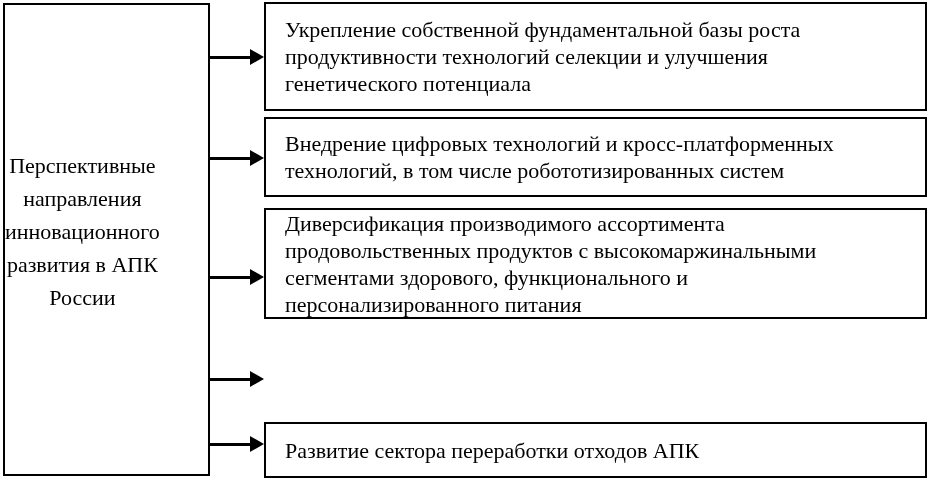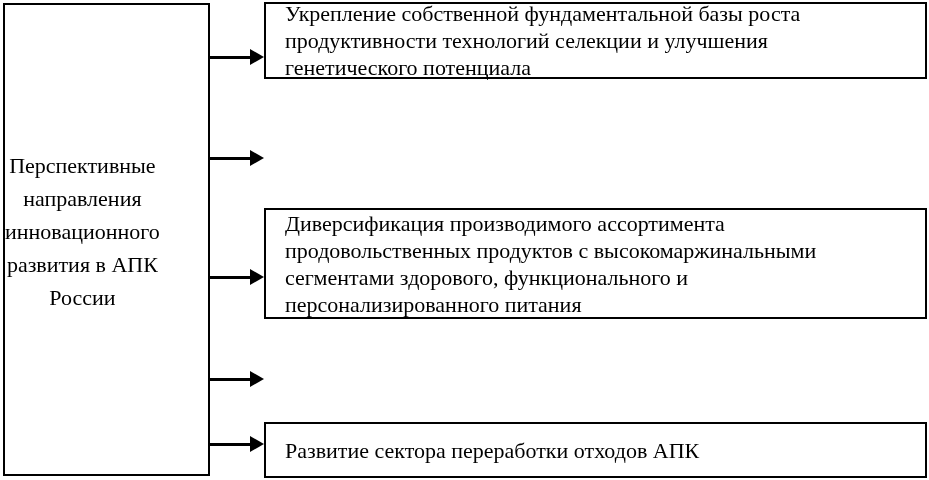--- a/index.html
+++ b/index.html
@@ -43,21 +43,21 @@
   .branch {
     left: 264px;
     width: 663px;
   }
   .branch-text {
     font-size: 22px;
     line-height: 27px;
     padding-left: 19px;
     padding-right: 20px;
   }
-  .b1 { top: 2px;   height: 77px; }
+  .b1 { top: 2px;   height: 109px; }
   .b2 { top: 117px; height: 80px;  }
   .b3 { top: 208px; height: 111px; }
   .b4 { top: 357px; height: 54px;  }
   .b5 { top: 422px; height: 56px;  }
 
   .arrow {
     position: absolute;
     left: 210px;
     width: 54px;
     height: 16px;
@@ -113,20 +113,23 @@
   </div>
   <div class="arrow a5">
     <div class="arrow-shaft"></div>
     <div class="arrow-head"></div>
   </div>
 
   <div class="node branch b1">
     <div class="branch-text">Укрепление собственной фундаментальной базы роста<br>продуктивности технологий селекции и улучшения<br>генетического потенциала</div>
   </div>
 
+  <div class="node branch b2">
+    <div class="branch-text">Внедрение цифровых технологий и кросс-платформенных<br>технологий, в том числе робототизированных систем</div>
+  </div>
 
   <div class="node branch b3">
     <div class="branch-text">Диверсификация производимого ассортимента<br>продовольственных продуктов с высокомаржинальными<br>сегментами здорового, функционального и<br>персонализированного питания</div>
   </div>
 
 
   <div class="node branch b5">
     <div class="branch-text">Развитие сектора переработки отходов АПК</div>
   </div>
 

